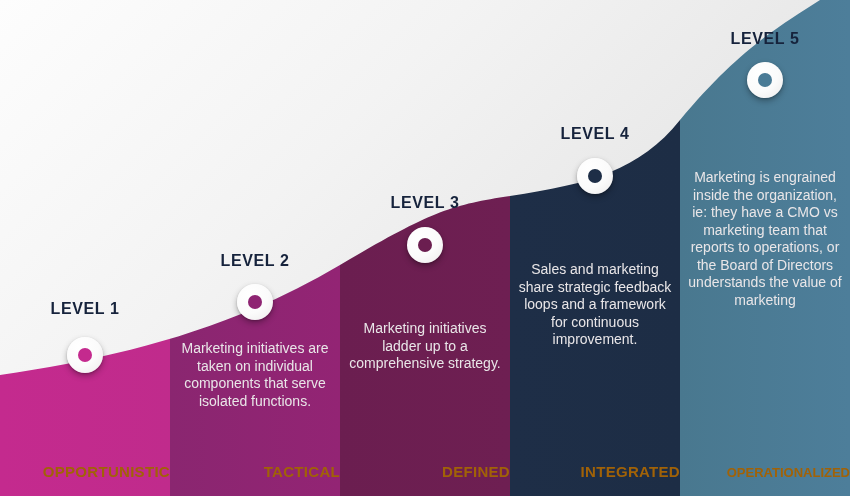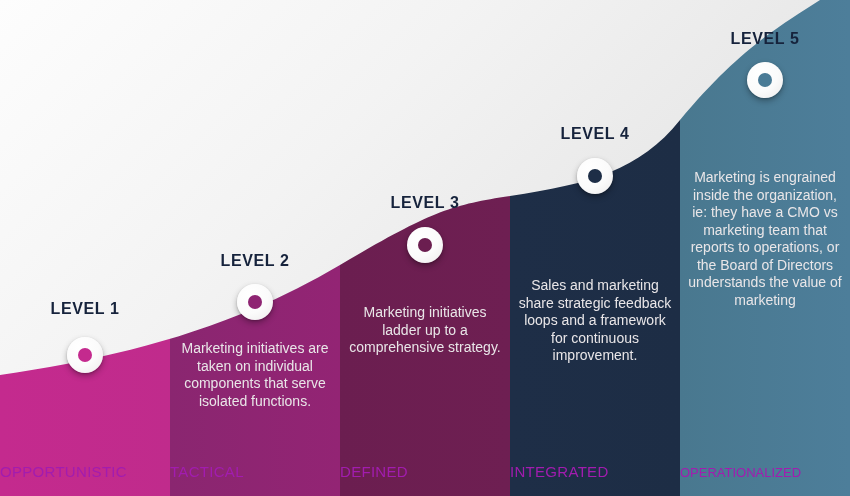--- a/index.html
+++ b/index.html
@@ -79,23 +79,23 @@
     text-align: center;
     color: #e9e6e8;
     font-size: 14px;
     line-height: 17.5px;
   }
   .stage-label {
     position: absolute;
     left: 0;
     width: 100%;
     bottom: 16px;
-    text-align: left;
-    color: #a21caf;
-    font-weight: normal;
+    text-align: right;
+    color: #a16207;
+    font-weight: bold;
     font-size: 15px;
     letter-spacing: 0.3px;
     white-space: nowrap;
   }
   .stage-label.small {
     font-size: 13px;
     letter-spacing: 0;
   }
 </style>
 </head>
@@ -157,30 +157,30 @@
       </div>
       <div class="desc" style="top:340px">Marketing initiatives are taken on individual components that serve isolated functions.</div>
       <div class="stage-label">TACTICAL</div>
     </div>
 
     <div class="column">
       <div class="level-title" style="top:194px">LEVEL 3</div>
       <div class="marker" style="left:67px; top:227px">
         <div class="marker-dot" style="background:#6b1e50"></div>
       </div>
-      <div class="desc" style="top:304px">Marketing initiatives ladder up to a comprehensive strategy.</div>
+      <div class="desc" style="top:320px">Marketing initiatives ladder up to a comprehensive strategy.</div>
       <div class="stage-label">DEFINED</div>
     </div>
 
     <div class="column">
       <div class="level-title" style="top:125px">LEVEL 4</div>
       <div class="marker" style="left:67px; top:158px">
         <div class="marker-dot" style="background:#1e2e47"></div>
       </div>
-      <div class="desc" style="top:277px">Sales and marketing share strategic feedback loops and a framework for continuous improvement.</div>
+      <div class="desc" style="top:261px">Sales and marketing share strategic feedback loops and a framework for continuous improvement.</div>
       <div class="stage-label">INTEGRATED</div>
     </div>
 
     <div class="column">
       <div class="level-title" style="top:30px">LEVEL 5</div>
       <div class="marker" style="left:67px; top:62px">
         <div class="marker-dot" style="background:#4a7b96"></div>
       </div>
       <div class="desc" style="top:169px">Marketing is engrained inside the organization, ie: they have a CMO vs marketing team that reports to operations, or the Board of Directors understands the value of marketing</div>
       <div class="stage-label small">OPERATIONALIZED</div>

